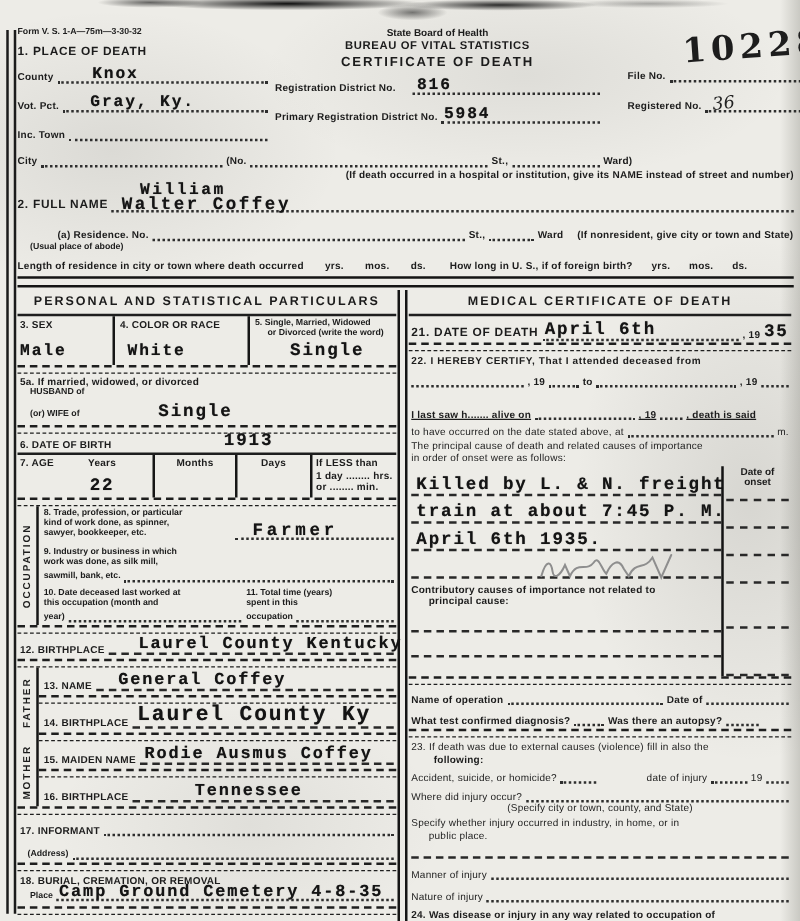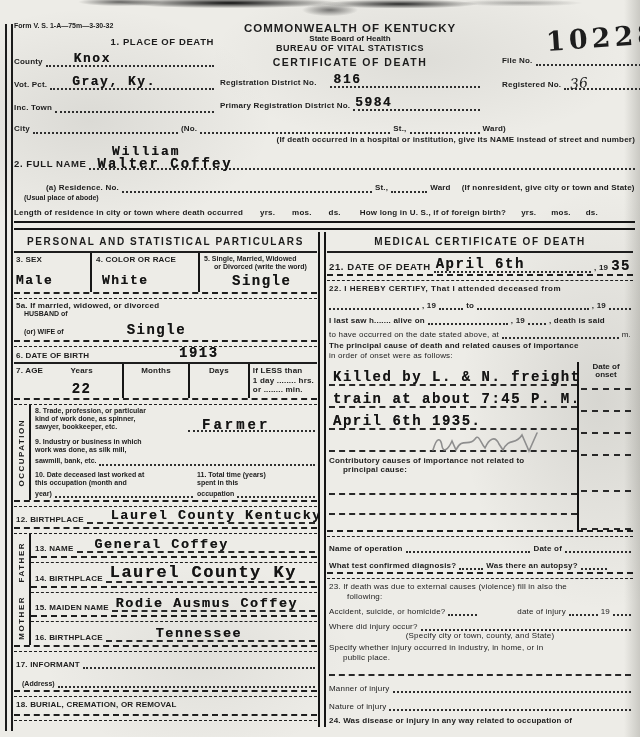--- a/index.html
+++ b/index.html
@@ -58,41 +58,40 @@
   <div class="smudge"></div>
   <div class="edge"></div>
   <div class="lborder"></div>
 
   <div class="content">
 
     <div class="hdr">
 
       <div>
         <div class="lbl7">Form V. S. 1-A—75m—3-30-32</div>
-        <div class="lblb" style="text-align:right;margin-top:6px;">1.  PLACE OF DEATH</div>
+        <div class="lblb" style="text-align:left;margin-top:6px;">1.  PLACE OF DEATH</div>
         <div class="row" style="margin-top:8px;">
           <span class="lbl">County</span>
           <span class="dots rel">
               <span class="tw" style="position:absolute;left:28px;bottom:0;">Knox</span>
             </span>
         </div>
         <div class="row" style="margin-top:12px;">
           <span class="lbl">Vot. Pct.</span>
           <span class="dots rel">
               <span class="tw" style="position:absolute;left:22px;bottom:0;">Gray, Ky.</span>
             </span>
         </div>
         <div class="row" style="margin-top:12px;">
           <span class="lbl">Inc. Town</span>
           <span class="dots"></span>
         </div>
       </div>
 
       <div style="text-align:center;">
-        <div style="font:700 11.5px 'Liberation Sans',sans-serif;letter-spacing:1px;">COMMONWEALTH  OF  KENTUCKY</div>
         <div style="font:700 8px 'Liberation Sans',sans-serif;">State Board of Health</div>
         <div style="font:700 9px 'Liberation Sans',sans-serif;letter-spacing:.5px;">BUREAU OF VITAL STATISTICS</div>
         <div style="font:700 10.5px 'Liberation Sans',sans-serif;letter-spacing:1.5px;margin-top:3px;">CERTIFICATE  OF  DEATH</div>
         <div class="row" style="margin-top:9px;text-align:left;gap:13px;">
           <span class="lbl">Registration District No.</span>
           <span class="dots rel">
               <span class="tw" style="position:absolute;left:4px;bottom:0;">816</span>
             </span>
         </div>
         <div class="row" style="margin-top:12px;text-align:left;">
@@ -322,20 +321,26 @@
           <span class="dots"></span>
         </div>
         <div class="row" style="padding:8px 2px 2px 8px;">
           <span class="lbl7">(Address)</span>
           <span class="dots"></span>
         </div>
         <div class="sep2"></div>
 
         <div style="padding:3px 2px 0;">
           <div class="lbl">18. BURIAL, CREMATION, OR REMOVAL</div>
+          <div class="row" style="margin-left:8px;">
+            <span class="lbl7">Place</span>
+            <span class="dots rel">
+                <span class="tw" style="position:absolute;left:2px;bottom:-2px;font-size:13.5px;">Camp Ground Cemetery 4-8-35</span>
+              </span>
+          </div>
         </div>
         <div class="sep2" style="margin-top:4px;"></div>
 
         <div class="row" style="padding:6px 2px 0;">
           
           
         </div>
 
       </div>
 
@@ -359,33 +364,33 @@
           <div class="lbl" style="letter-spacing:.5px;">22.     I HEREBY CERTIFY, That I attended deceased from</div>
           <div class="row" style="margin-top:6px;">
             <span class="dots" style="max-width:90px;"></span>
             <span class="lbl">, 19</span>
             <span class="dots" style="max-width:24px;"></span>
             <span class="lbl">to</span>
             <span class="dots"></span>
             <span class="lbl">, 19</span>
             <span class="dots" style="max-width:22px;"></span>
           </div>
-          <div class="row" style="margin-top:4px;">
+          <div class="row" style="margin-top:15px;text-decoration:underline;">
             <span class="lbl">I last saw h....... alive on</span>
             <span class="dots" style="max-width:80px;"></span>
             <span class="lbl">, 19</span>
             <span class="dots" style="max-width:18px;"></span>
             <span class="lbl">, death is said</span>
           </div>
           <div class="row" style="margin-top:3px;">
             <span class="lbl" style="font-weight:400;">to have occurred on the date stated above, at</span>
             <span class="dots"></span>
             <span class="lbl" style="font-weight:400;">m.</span>
           </div>
-          <div class="lbl" style="font-weight:700;margin-top:2px;">The principal cause of death and related causes of importance</div>
+          <div class="lbl" style="font-weight:400;margin-top:2px;">The principal cause of death and related causes of importance</div>
           <div class="lbl" style="font-weight:400;">in order of onset were as follows:</div>
         </div>
 
         <div style="display:flex;margin-top:1px;">
           <div style="flex:1;padding:2px 0 0 2px;">
             <div class="row" style="height:22px;">
                 <span class="dash rel">
                   <span class="tw" style="position:absolute;left:4px;bottom:0;font-size:14px;">Killed by L. &amp; N. freight</span>
                 </span>
               </div>
@@ -439,21 +444,21 @@
         <div class="row" style="padding:6px 2px 2px;">
           <span class="lbl">What test confirmed diagnosis?</span>
           <span class="dots" style="max-width:24px;"></span>
           <span class="lbl">Was there an autopsy?</span>
           <span class="dots" style="max-width:26px;"></span>
         </div>
         <div class="sep2"></div>
 
         <div style="padding:3px 2px 0;">
           <div class="lbl" style="font-weight:400;">23. If death was due to external causes (violence) fill in also the</div>
-          <div class="lbl" style="font-weight:400;margin-left:18px;">following:</div>
+          <div class="lbl" style="font-weight:700;margin-left:18px;">following:</div>
           <div class="row" style="margin-top:4px;">
             <span class="lbl" style="font-weight:400;">Accident, suicide, or homicide?</span>
             <span class="dots" style="max-width:40px;"></span>
             <span class="lbl" style="font-weight:400;padding-left:37px;">date of injury</span>
             <span class="dots" style="max-width:36px;"></span>
             <span class="lbl" style="font-weight:400;">19</span>
             <span class="dots" style="max-width:18px;"></span>
           </div>
           <div class="row" style="margin-top:4px;">
             <span class="lbl" style="font-weight:400;">Where did injury occur?</span>

